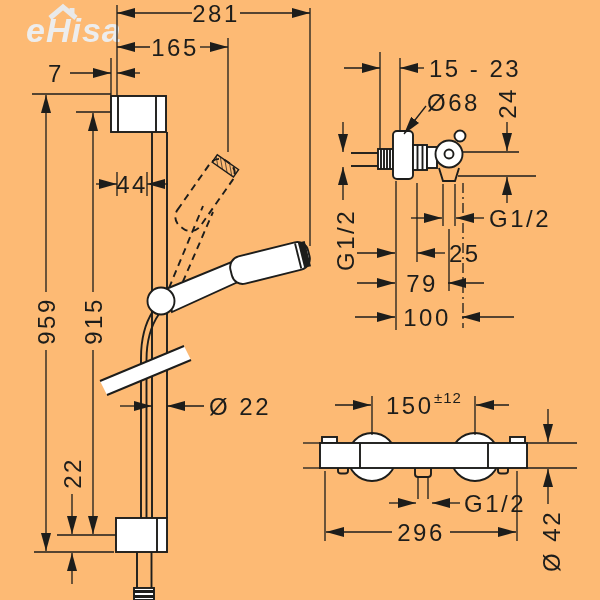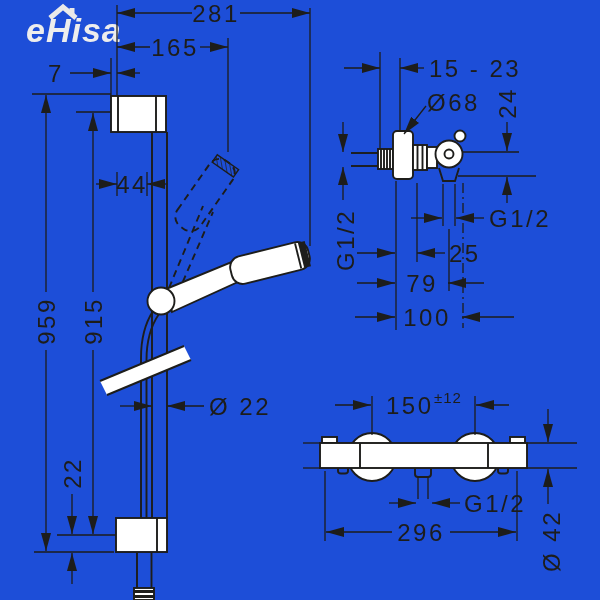--- a/index.html
+++ b/index.html
@@ -1,16 +1,16 @@
 <!DOCTYPE html>
 <html><head>
 <meta charset="utf-8">
 <style>
   html,body{margin:0;padding:0;background:#fff;}
-  .page{width:600px;height:600px;background:#1d4ed8;position:relative;overflow:hidden;
+  .page{width:600px;height:600px;background:#fdba74;position:relative;overflow:hidden;
         font-family:"Liberation Sans",sans-serif;}
   svg text{font-family:"Liberation Sans",sans-serif;font-size:24px;fill:#1d1d1b;
            letter-spacing:2.5px;font-weight:400;}
   svg text.sm{font-size:15px;letter-spacing:1px;}
   svg text.wm{font-size:34px;font-style:italic;font-weight:bold;fill:#ededed;letter-spacing:1px;}
   .p  {stroke:#1d1d1b;stroke-width:1.9;fill:none;}
   .pf {stroke:#1d1d1b;stroke-width:1.9;fill:#fff;}
   .pd {stroke:#1d1d1b;stroke-width:1.9;fill:none;stroke-dasharray:7 5;}
   .d  {stroke:#1d1d1b;stroke-width:1.3;fill:none;}
   .dd {stroke:#1d1d1b;stroke-width:1.3;fill:none;stroke-dasharray:10 4 2 4;}

